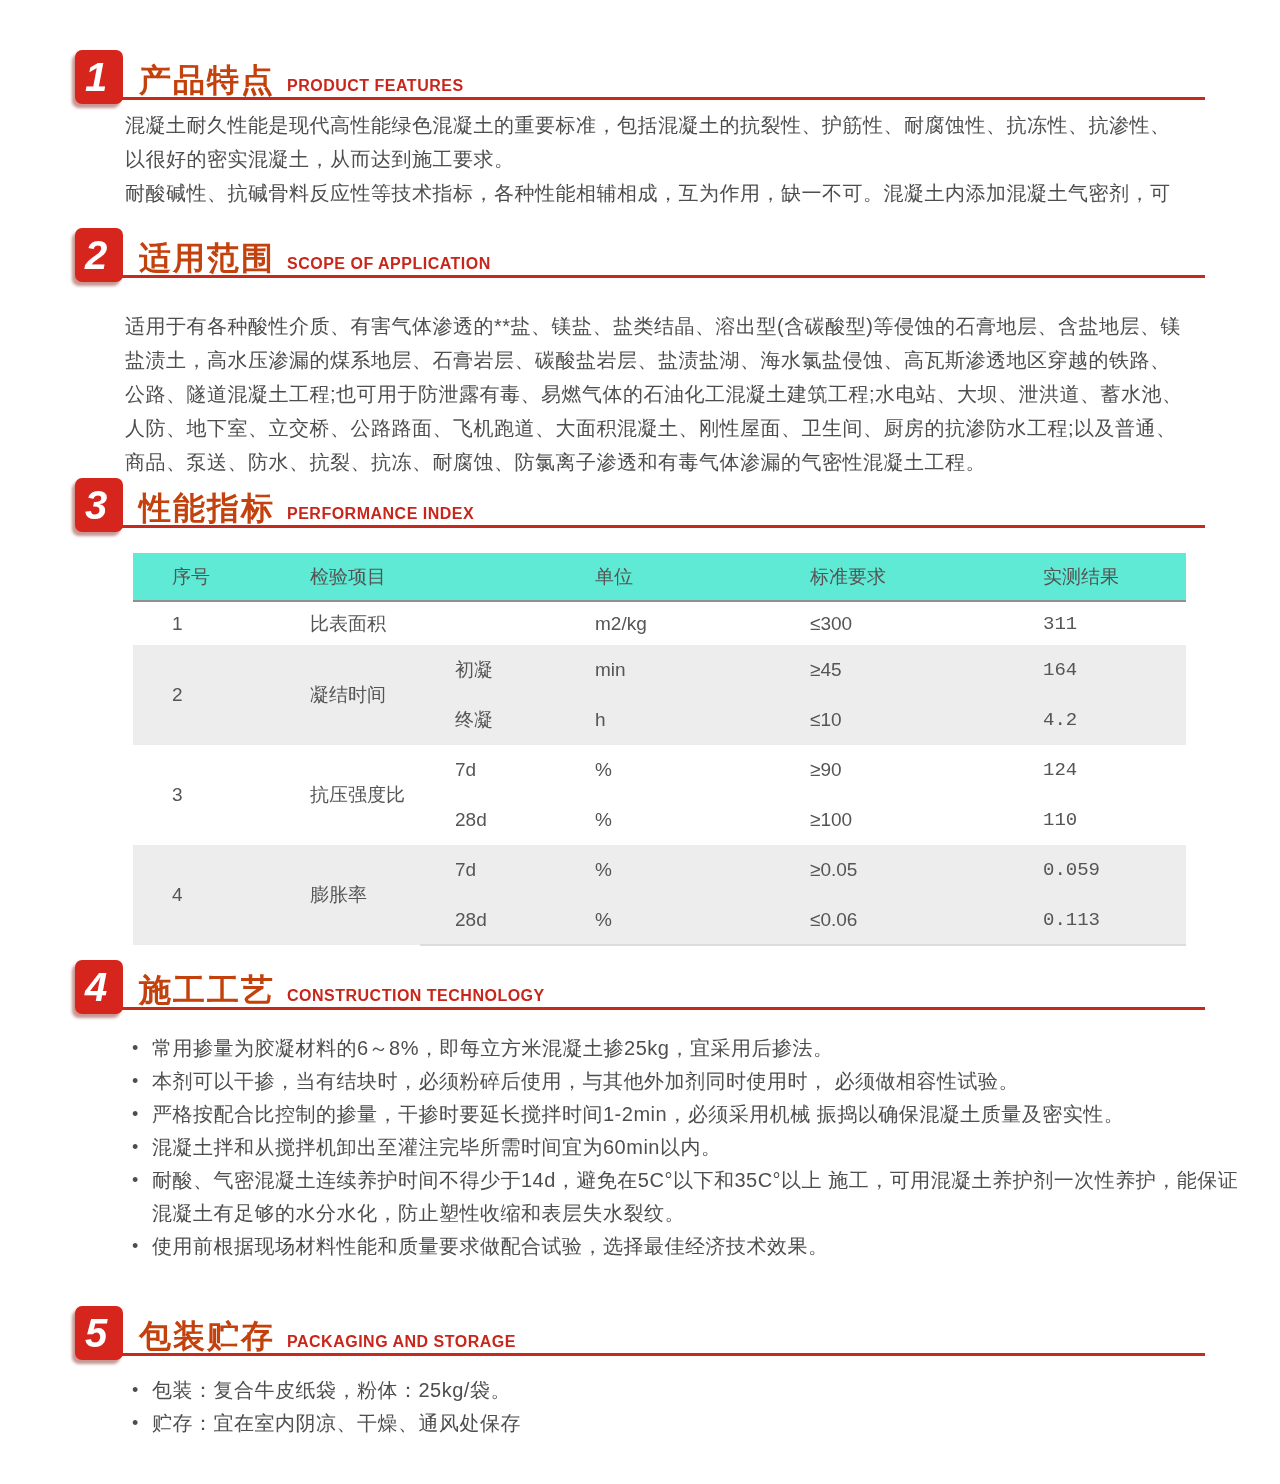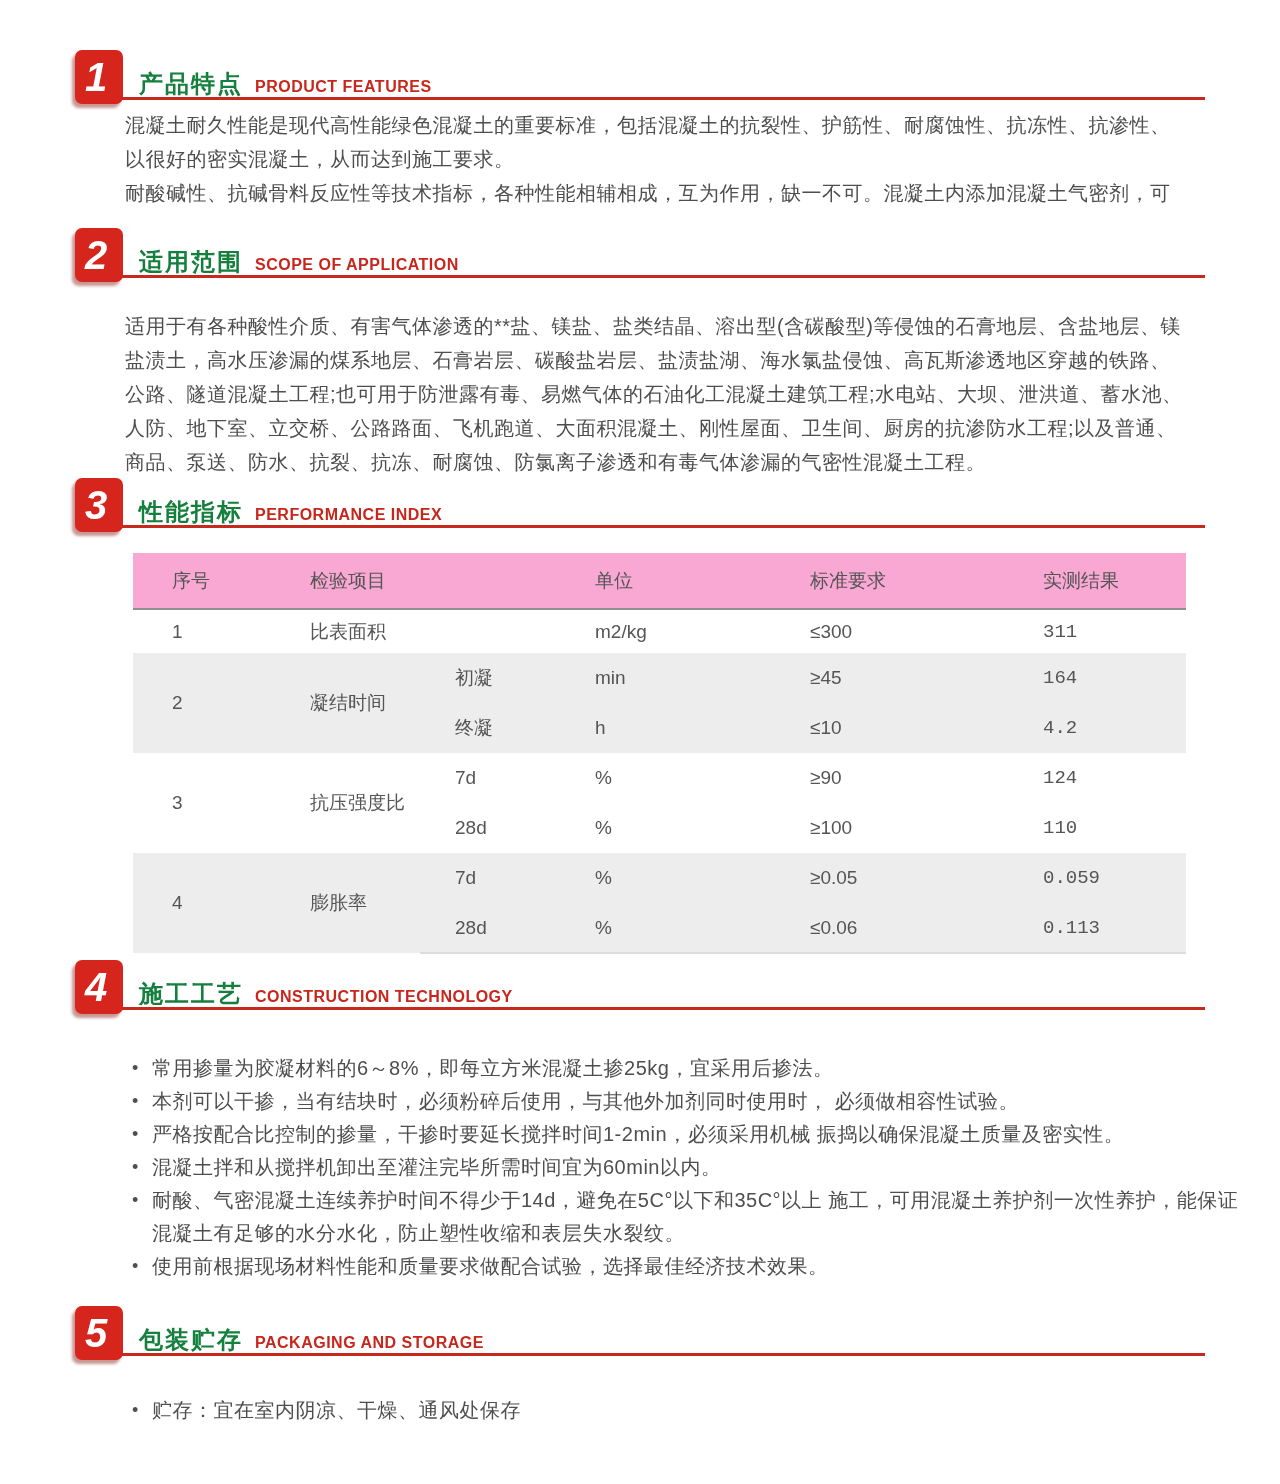--- a/index.html
+++ b/index.html
@@ -22,49 +22,49 @@
     box-shadow:-3px 4px 3px rgba(130,25,15,.45);
   }
   .sec-badge span {
     color:#ffffff; font-size:40px; font-weight:bold; font-style:italic;
     padding-right:6px; line-height:1;
   }
   .sec-titles {
     position:absolute; left:64px; bottom:10px;
     display:flex; align-items:baseline; gap:12px; white-space:nowrap;
   }
-  .title-zh { color:#15803d; font-size:24px; font-weight:bold; letter-spacing:2px; line-height:1; }
+  .title-zh { color:#c2410c; font-size:32px; font-weight:bold; letter-spacing:2px; line-height:1; }
   .title-en { color:#c9261b; font-size:16px; font-weight:bold; letter-spacing:.5px; }
 
   
   .para { position:absolute; left:125px; width:1048px; }
   .para .pline { font-size:20px; line-height:34px; color:#4e4e4e; letter-spacing:.5px; white-space:nowrap; }
 
   
   .spec-table {
     position:absolute; left:133px; top:553px; width:1053px;
     border-collapse:collapse; font-size:19px; color:#555555;
     table-layout:fixed;
   }
   .spec-table td, .spec-table th { text-align:left; font-weight:normal; vertical-align:middle; padding:0; }
   .spec-table .c1 { padding-left:39px; }
   .spec-table .c2 { padding-left:45px; }
   .spec-table .c3 { padding-left:35px; }
   .spec-table .c4 { padding-left:35px; }
   .spec-table .c5 { padding-left:35px; }
   .spec-table .c6 { padding-left:33px;font-family:Liberation Mono, monospace; }
-  .spec-table tr.thead { height:56px; background:#f9a8d4; }
+  .spec-table tr.thead { height:48px; background:#5eead4; }
   .spec-table tr.thead th { border-bottom:2px solid #8f8f8f; }
   .spec-table tr.single { height:44px; }
   .spec-table tr.subrow { height:50px; }
   .spec-table tr.shade { background:#ededed; }
   .spec-table tr.tlast td { border-bottom:2px solid #dcdcdc; }
 
   
-  .bullets { position:absolute; left:130px; width:1080px;margin-top:20px; }
+  .bullets { position:absolute; left:130px; width:1080px; }
   .bullet { position:relative; padding-left:22px; }
   .dot { position:absolute; left:2px; top:0; line-height:33px; font-size:18px; color:#4e4e4e; }
   .dot::before { content:"•"; }
   .bline { font-size:20px; line-height:33px; color:#4e4e4e; letter-spacing:.5px; white-space:nowrap; }
 </style>
 </head>
 <body>
 
 <div class="page">
 
@@ -235,17 +235,21 @@
     </div>
     <div class="sec-titles">
       <span class="title-zh">包装贮存</span>
       <span class="title-en">PACKAGING AND STORAGE</span>
     </div>
   </div>
 
   <div class="bullets" style="top:1374px;">
     <div class="bullet">
       <span class="dot"></span>
+      <div class="bline">包装：复合牛皮纸袋，粉体：25kg/袋。</div>
+    </div>
+    <div class="bullet">
+      <span class="dot"></span>
       <div class="bline">贮存：宜在室内阴凉、干燥、通风处保存</div>
     </div>
   </div>
 
 </div>
 
 </body></html>

